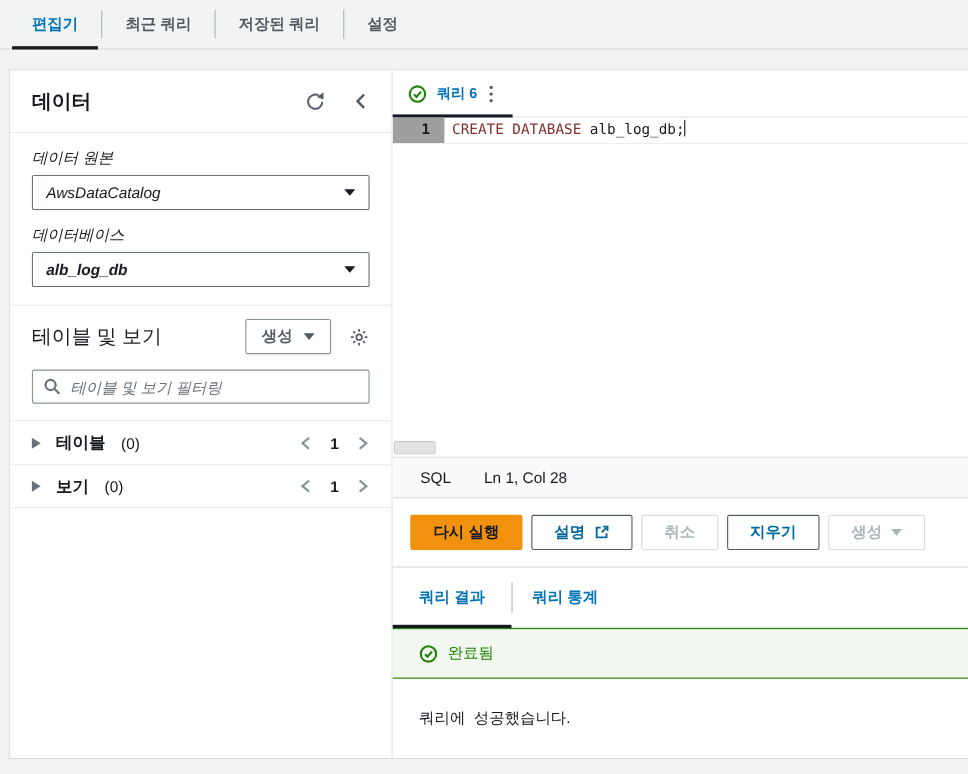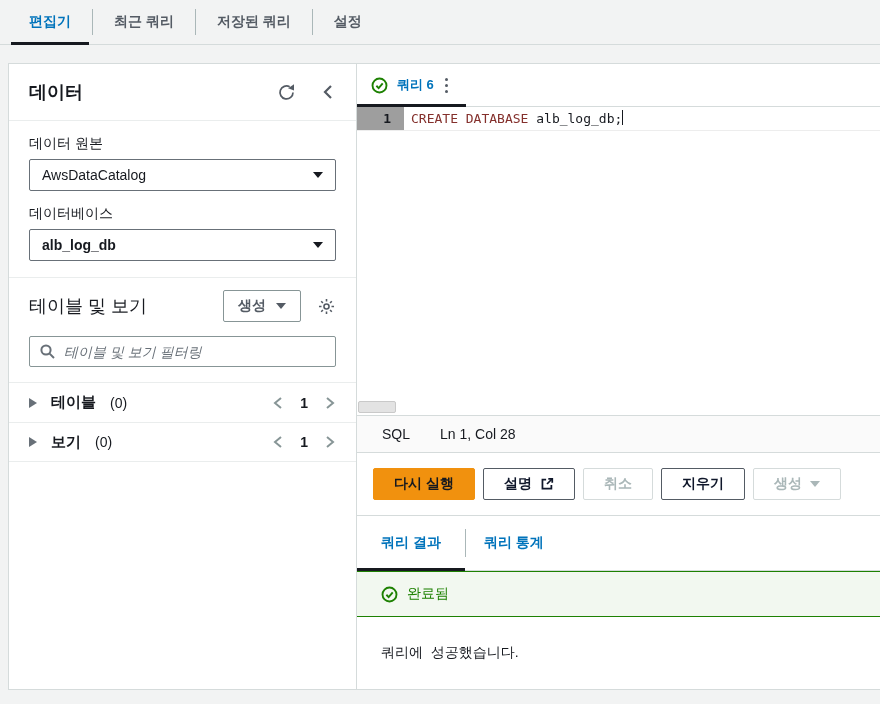--- a/index.html
+++ b/index.html
@@ -37,21 +37,21 @@
   }
   
   .left-col { width:348px; flex:none; border-right:1px solid #d5dbdb; display:flex; flex-direction:column; background:#fff; }
   .panel-header {
     height:57px; padding:0 20px; display:flex; align-items:center;
     justify-content:space-between; border-bottom:1px solid #eaeded;
   }
   .panel-title { font-size:18px; font-weight:700; }
   .panel-header-icons { display:flex; align-items:center; gap:24px; color:#545b64; }
   .icon-btn { cursor:pointer; display:flex; align-items:center; }
-  .panel-body { padding:14px 20px 16px; }
+  .panel-body { padding:14px 20px 16px;font-style:italic; }
   .field-label { font-size:14px; margin-bottom:6px; }
   .select-box {
     height:32px; border:1px solid #687078; border-radius:2px; background:#fff;
     display:flex; align-items:center; justify-content:space-between;
     padding:0 12px; font-size:14px; cursor:pointer; margin-bottom:14px;
   }
   .select-box:last-child { margin-bottom:0; }
   .select-value-bold { font-weight:700; }
   .caret-down { width:0; height:0; border-left:5px solid transparent; border-right:5px solid transparent; border-top:6px solid #16191f; }
   .caret-down.gray { border-top-color:#545b64; }
@@ -104,21 +104,21 @@
   .h-scrollbar { position:absolute; left:1px; bottom:2px; width:38px; height:12px; background:#e3e3e3; border:1px solid #c9c9c9; border-radius:2px; }
 
   .status-bar {
     height:38px; flex:none; border-top:1px solid #d5dbdb; border-bottom:1px solid #d5dbdb;
     background:#fafafa; display:flex; align-items:center; padding:0 25px; gap:30px; font-size:14px;
   }
   .actions { flex:none; padding:15px 16px; display:flex; gap:8px; }
   .btn {
     height:32px; padding:0 20px; border-radius:2px; font-size:14px; font-weight:700;
     display:flex; align-items:center; gap:8px; cursor:pointer; background:#fff;
-    border:1px solid #545b64; color:#0f172a; font-family:inherit;
+    border:1px solid #545b64; color:#0369a1; font-family:inherit;
   }
   .btn-primary { background:#f1910e; border-color:#f1910e; color:#16191f; }
   .btn-disabled { border-color:#d5dbdb; color:#aab7b8; cursor:default; }
 
   .results-tabbar { flex:none; height:56px; border-top:1px solid #d5dbdb; border-bottom:1px solid #d5dbdb; display:flex; align-items:stretch; padding-left:24px; }
   .result-tab { position:relative; display:flex; align-items:center; padding:0 18px; font-size:14px; font-weight:700; color:#0073bb; cursor:pointer; }
   .result-tab:first-child { padding-left:0; padding-right:24px; }
   .result-tab.active::after { content:""; position:absolute; left:-24px; right:0; bottom:-1px; height:3px; background:#16191f; }
   .result-tab-sep { width:1px; background:#aab7b8; align-self:center; height:28px; }
 

